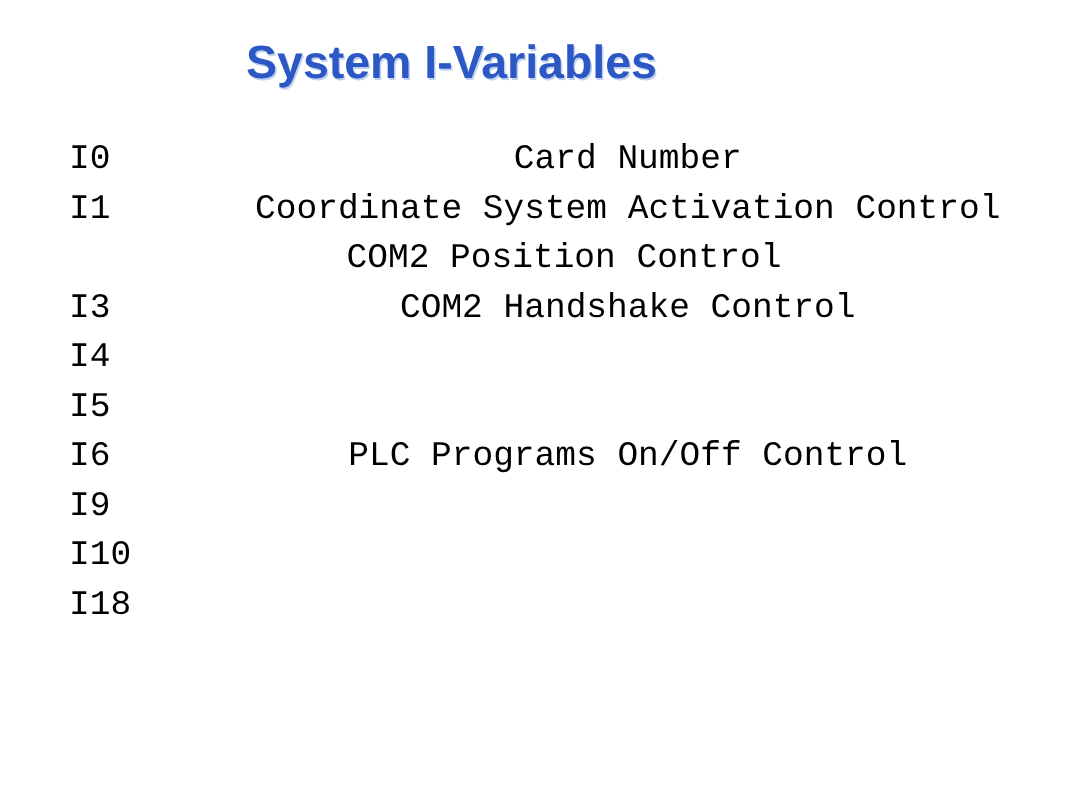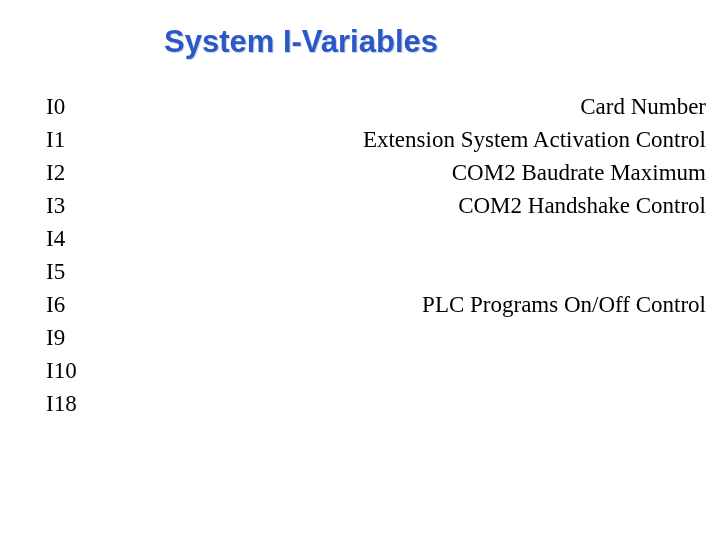--- a/index.html
+++ b/index.html
@@ -41,59 +41,58 @@
     left: 46px;
     top: 90px;
     width: 660px;
     display: block;
   }
   .var-row {
     display: flex;
     align-items: baseline;
     height: 33px;
     line-height: 33px;
-    font-family: Liberation Serif, serif;
+    font-family: Liberation Mono, monospace;
     font-size: 23px;
     color: #000000;
     white-space: nowrap;
     gap: 13px;
   }
   .var-name {
     flex: 0 0 auto;
     width: 72px;
     text-align: left;
     font-size: 23px;
     color: #000000;
   }
   .var-desc {
     flex: 1 1 auto;
-    text-align: right;
+    text-align: center;
     font-size: 23px;
     color: #000000;
   }
 </style>
 </head>
 <body>
 
 <div class="slide">
 
   <div class="slide-title">System I-Variables</div>
 
   <div class="var-list">
     <div class="var-row">
       <span class="var-name">I0</span>
       <span class="var-desc">Card Number</span>
     </div>
     <div class="var-row">
       <span class="var-name">I1</span>
-      <span class="var-desc">Extension System Activation Control</span>
+      <span class="var-desc">Coordinate System Activation Control</span>
     </div>
     <div class="var-row">
-      <span class="var-name">I2</span>
-      <span class="var-desc">COM2 Baudrate Maximum</span>
+      <span class="var-desc">COM2 Position Control</span>
     </div>
     <div class="var-row">
       <span class="var-name">I3</span>
       <span class="var-desc">COM2 Handshake Control</span>
     </div>
     <div class="var-row">
       <span class="var-name">I4</span>
     </div>
     <div class="var-row">
       <span class="var-name">I5</span>

